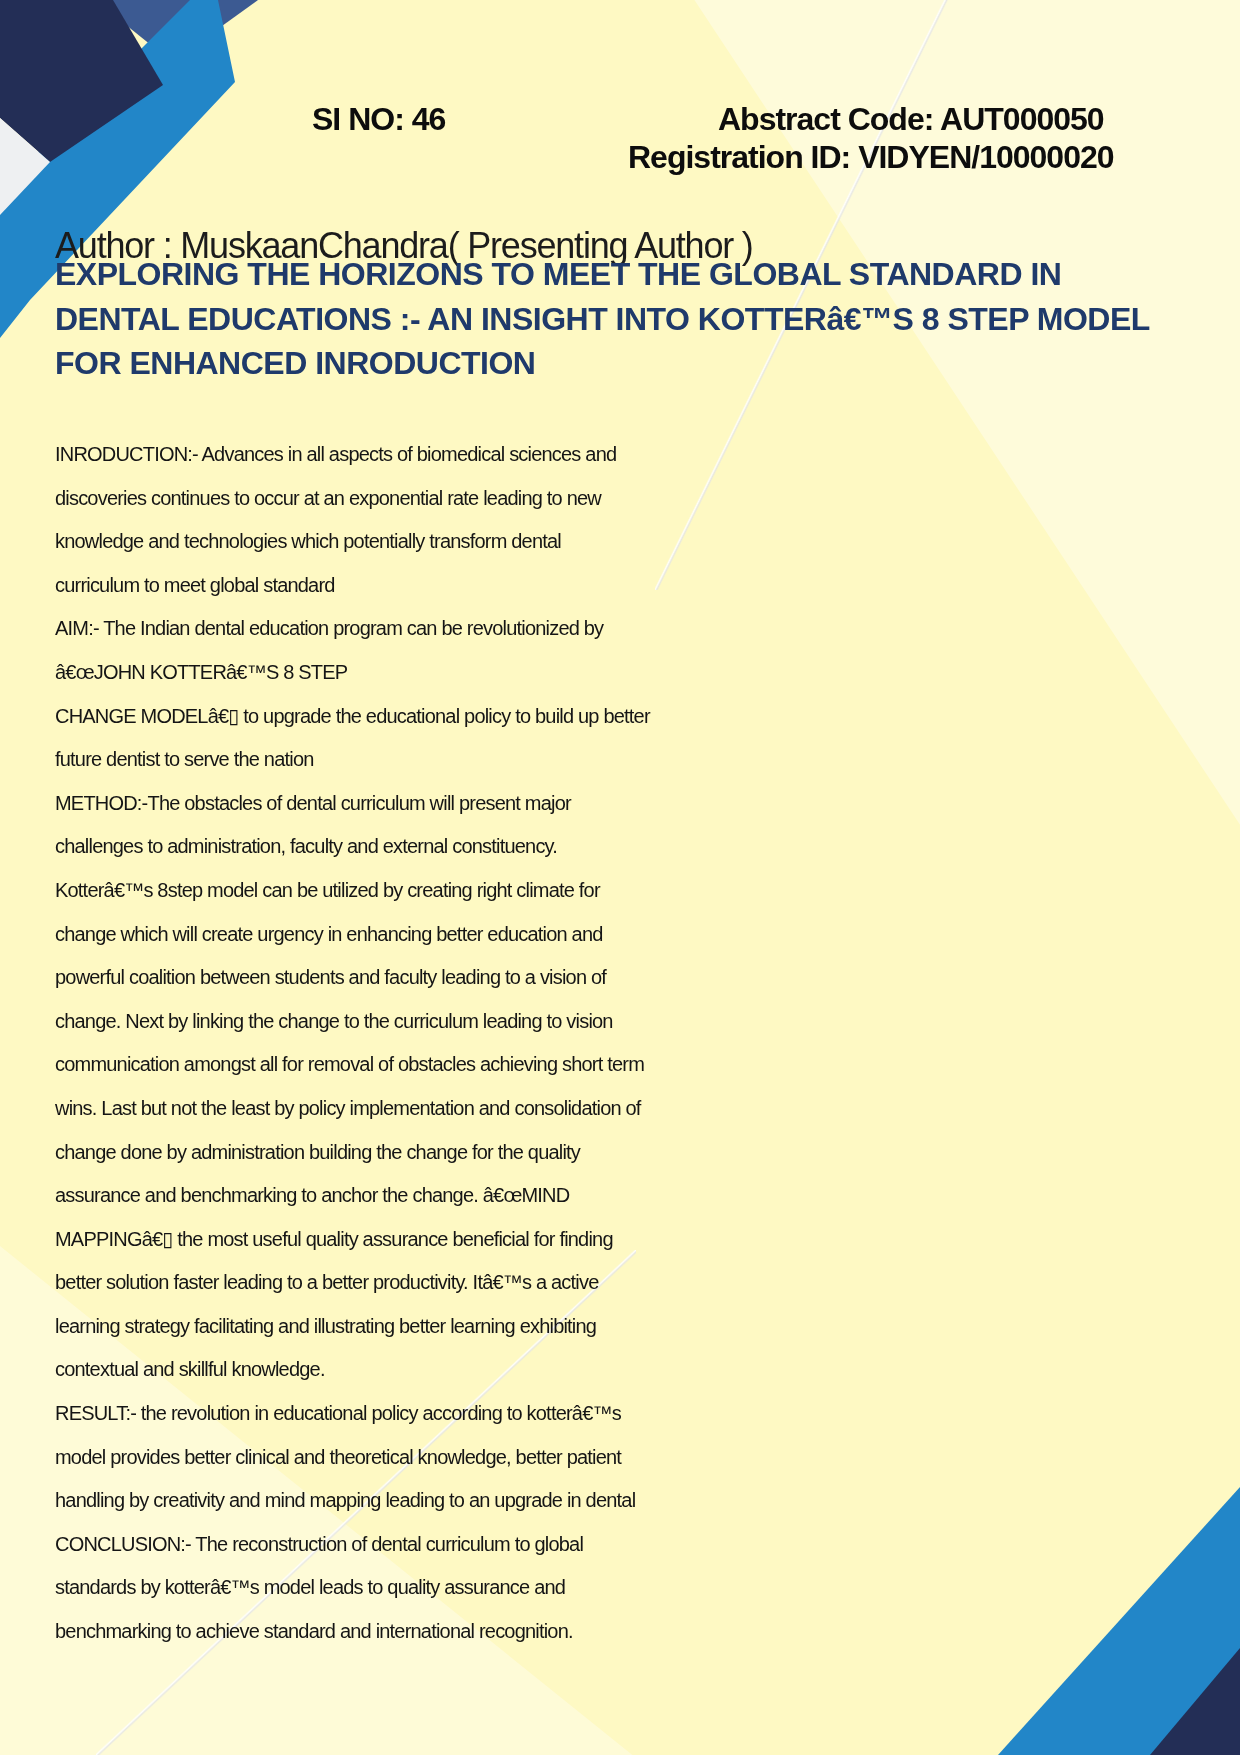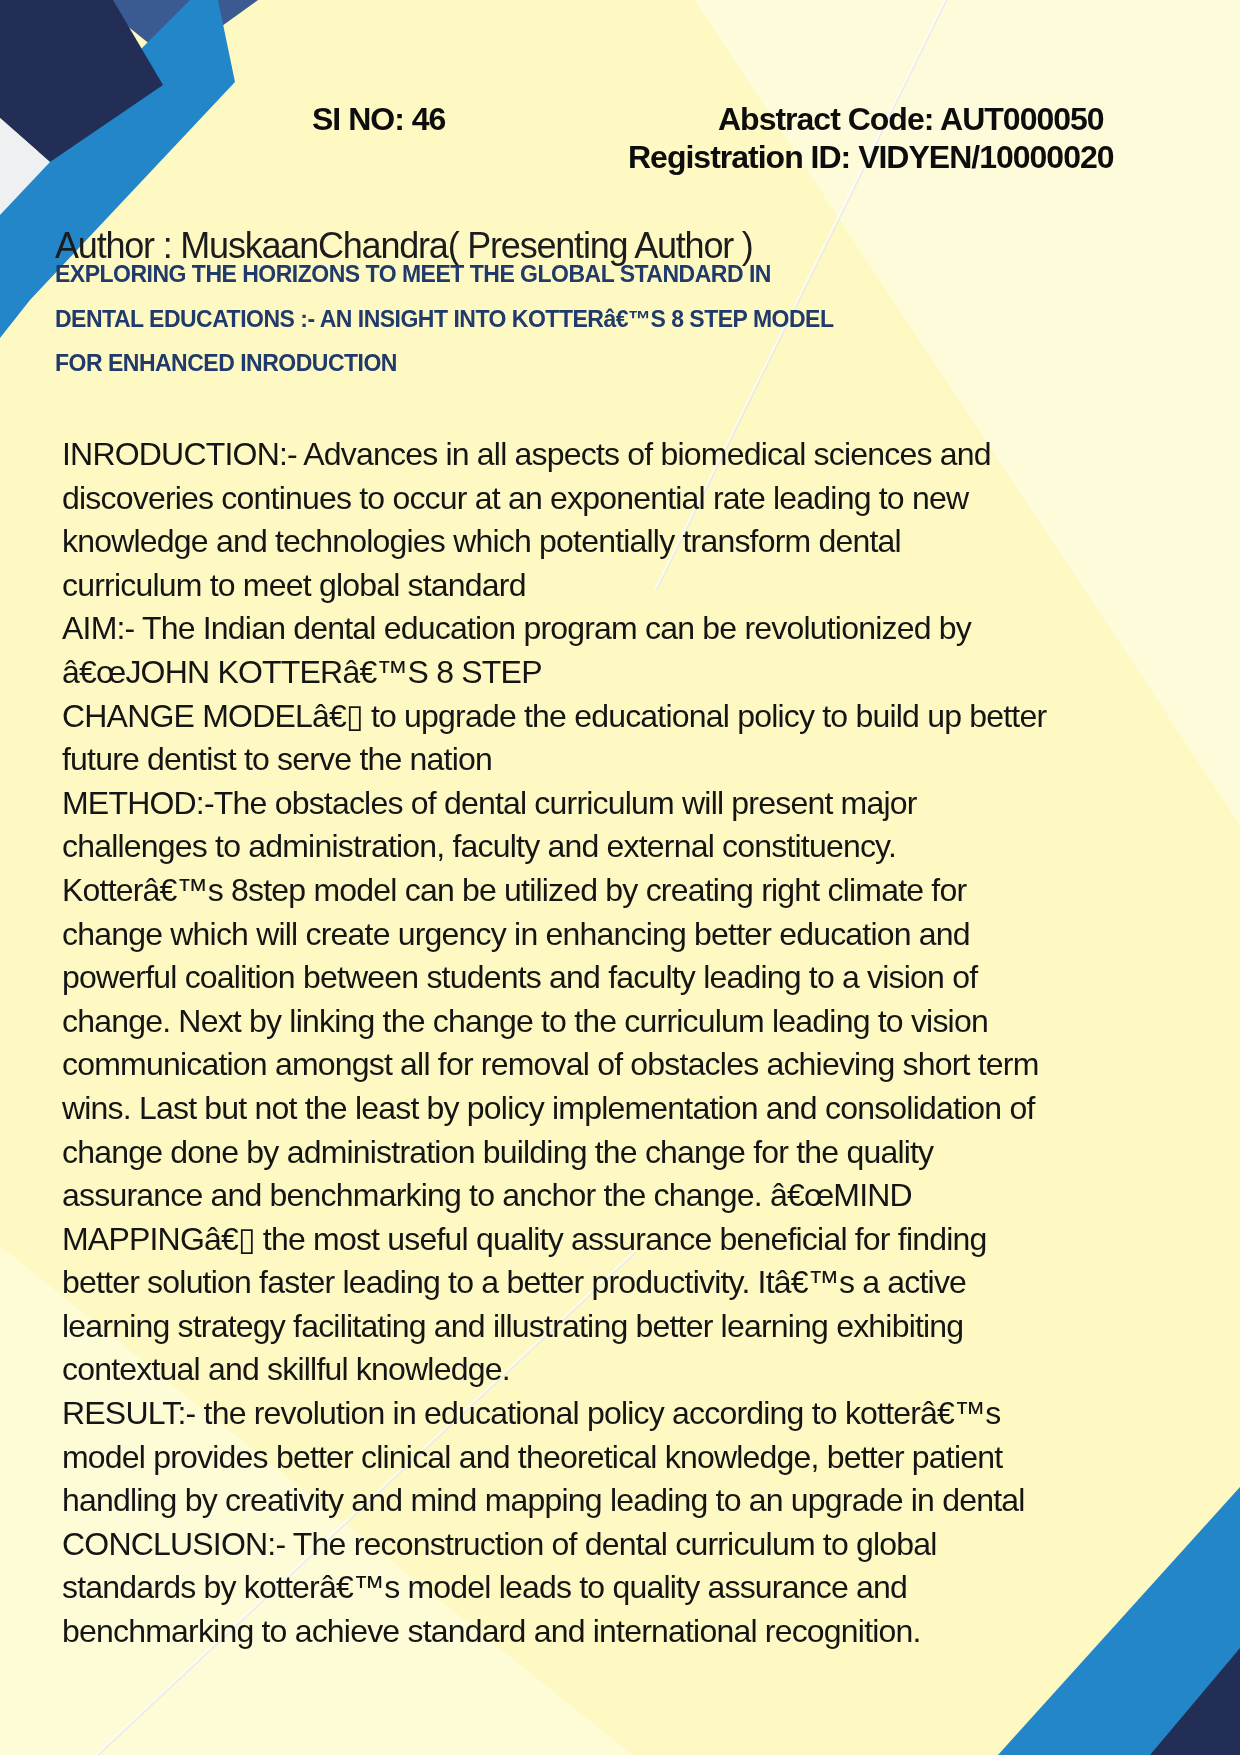--- a/index.html
+++ b/index.html
@@ -50,28 +50,28 @@
   #reg-id  { left:628px; top:140px; }
 
   .author {
     position:absolute; left:55px; top:228px;
     font-size:36px; line-height:36px; color:#1c1c1c;
     letter-spacing:-1.2px; white-space:nowrap;
   }
 
   .title {
     position:absolute; left:55px; top:252px; width:1040px;
-    font-size:23px; font-weight:700; line-height:44.5px;
+    font-size:32px; font-weight:700; line-height:44.5px;
     color:#1f3a6b; letter-spacing:-0.5px;
   }
   .title .line { white-space:nowrap; }
 
   .body-text {
-    position:absolute; left:62px; top:433px; width:1120px;
-    font-size:32px; line-height:43.6px;
+    position:absolute; left:55px; top:433px; width:1120px;
+    font-size:20px; line-height:43.6px;
     color:#151515; letter-spacing:-0.8px;
   }
   .body-text .line { white-space:nowrap; }
 </style>
 </head>
 <body>
 
 <div class="page" style="background: #fef9c3;">
 
   <div class="sheen-tr"></div>

